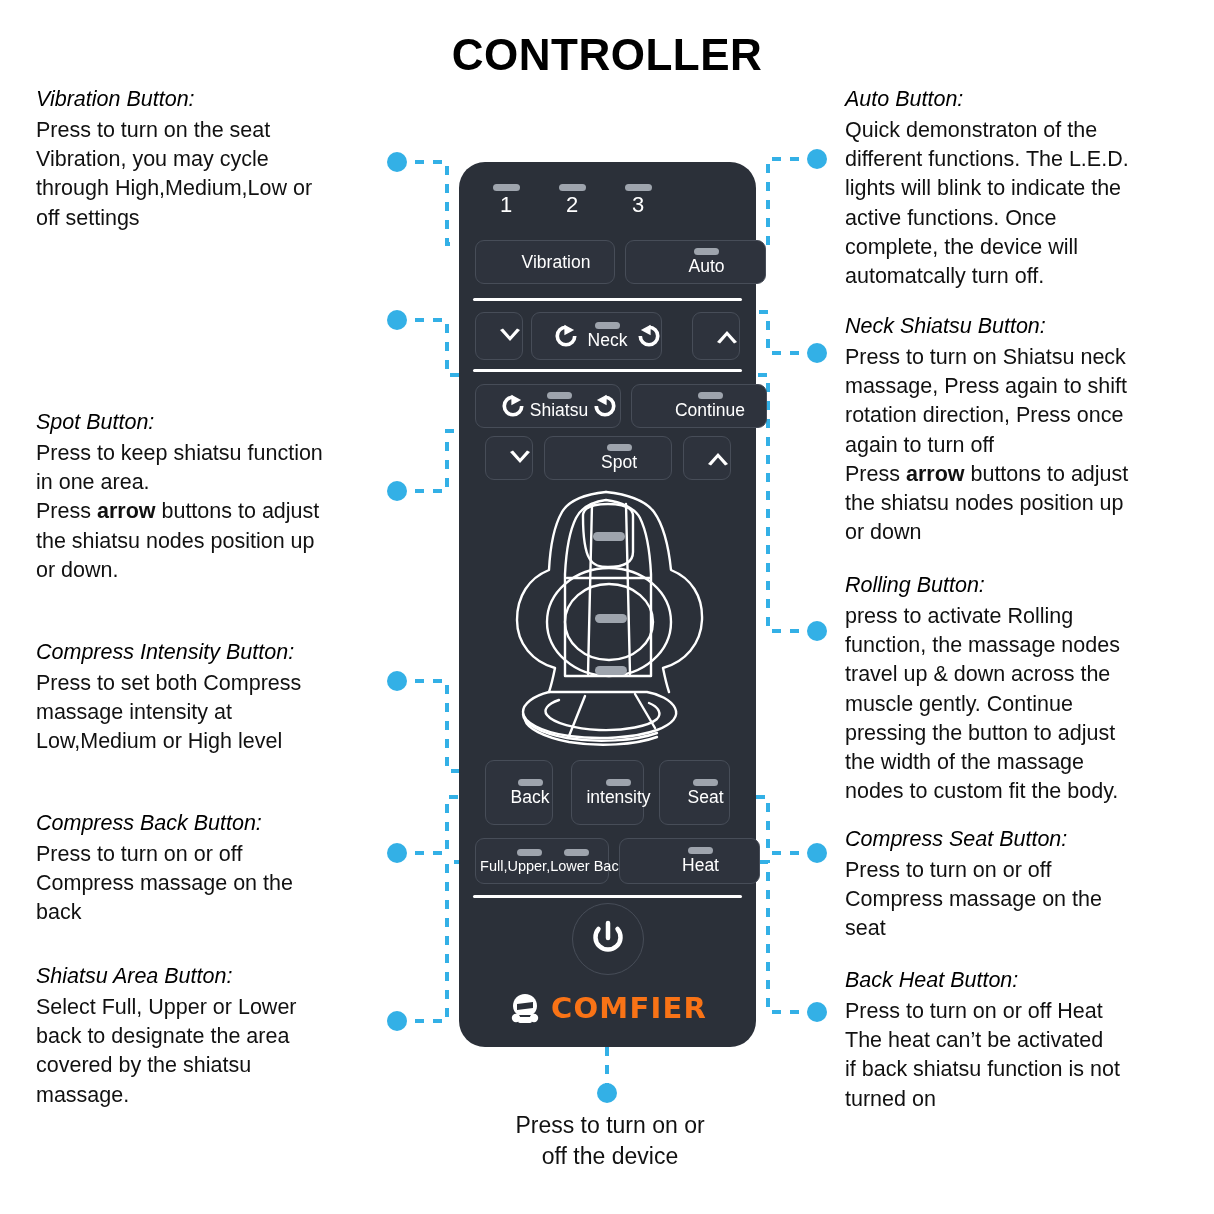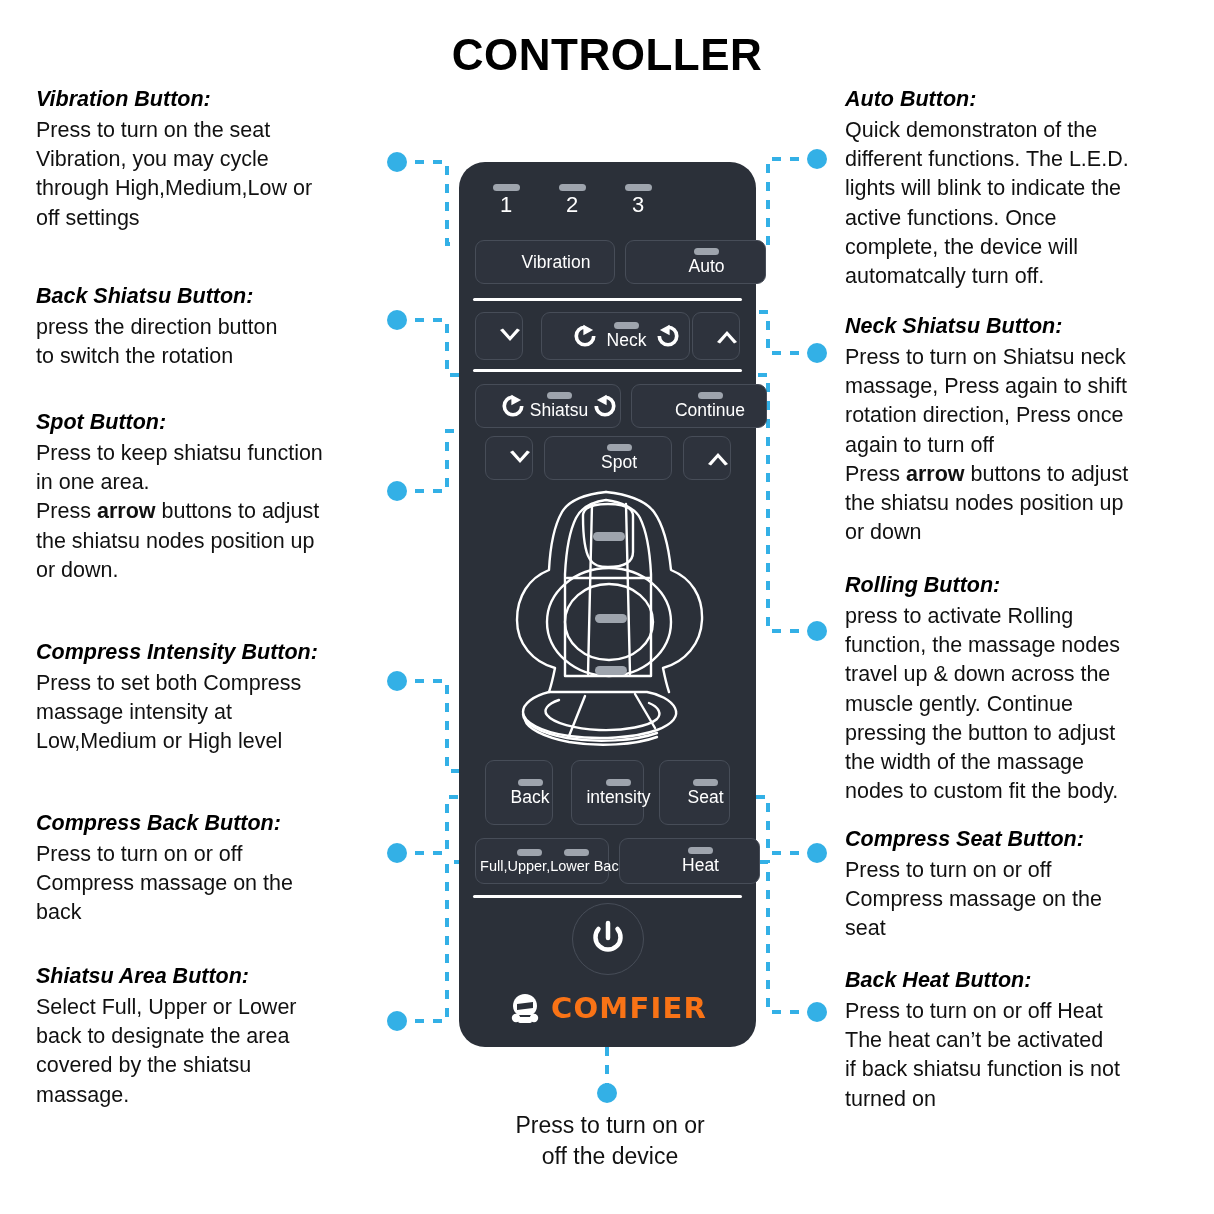--- a/index.html
+++ b/index.html
@@ -24,21 +24,21 @@
     font-size: 44px;
     font-weight: bold;
     letter-spacing: 0.5px;
     color: #000000;
     font-family: "Liberation Sans", sans-serif;
   }
 
   
   .callout { position: absolute; }
   .callout .c-title {
-    font-weight: bold;
+    font-weight: normal;
     font-style: italic;
     font-size: 21.5px;
     color: #000;
     line-height: 1.30;
     margin-bottom: 2px;
     white-space: nowrap;
   }
   .callout .c-body {
     font-size: 21.5px;
     color: #111;
@@ -211,25 +211,20 @@
   </svg>
 
   <div class="callout left-col" style="top:86px;">
     <div class="c-title">Vibration Button:</div>
     <div class="c-body">Press to turn on the seat
 Vibration, you may cycle
 through High,Medium,Low or
 off settings</div>
   </div>
 
-  <div class="callout left-col" style="top:283px;">
-    <div class="c-title">Back Shiatsu Button:</div>
-    <div class="c-body">press the direction button
-to switch the rotation</div>
-  </div>
 
   <div class="callout left-col" style="top:409px;">
     <div class="c-title">Spot Button:</div>
     <div class="c-body"><span>Press to keep shiatsu function
 in one area.
 Press </span><b>arrow</b><span> buttons to adjust
 the shiatsu nodes position up
 or down.</span></div>
   </div>
 
@@ -330,21 +325,21 @@
         </div>
       </div>
 
       <div class="divider" style="top:136px;"></div>
 
       <div class="btn" style="left:16px; top:150px; width:48px; height:48px;">
         <svg width="24" height="18" viewBox="0 0 24 18">
           <path d="M2,3 L12,14 L22,3 L19,1.5 L12,9.5 L5,1.5 Z" fill="#ffffff"></path>
         </svg>
       </div>
-      <div class="btn" style="left:82px; top:150px; width:149px; height:48px;">
+      <div class="btn" style="left:72px; top:150px; width:131px; height:48px;">
         <div class="row-inline">
           <svg class="rot" viewBox="0 0 32 32">
             <path d="M16 3 A13 13 0 1 0 29 16 L24.5 16 A8.5 8.5 0 1 1 16 7.5 Z" fill="#ffffff"></path>
             <path d="M14 2 L26 8.5 L14 15 Z" fill="#ffffff"></path>
           </svg>
           <div class="stack">
             <div class="dot"></div>
             <span class="lbl">Neck</span>
           </div>
           <svg class="rot" viewBox="0 0 32 32">

